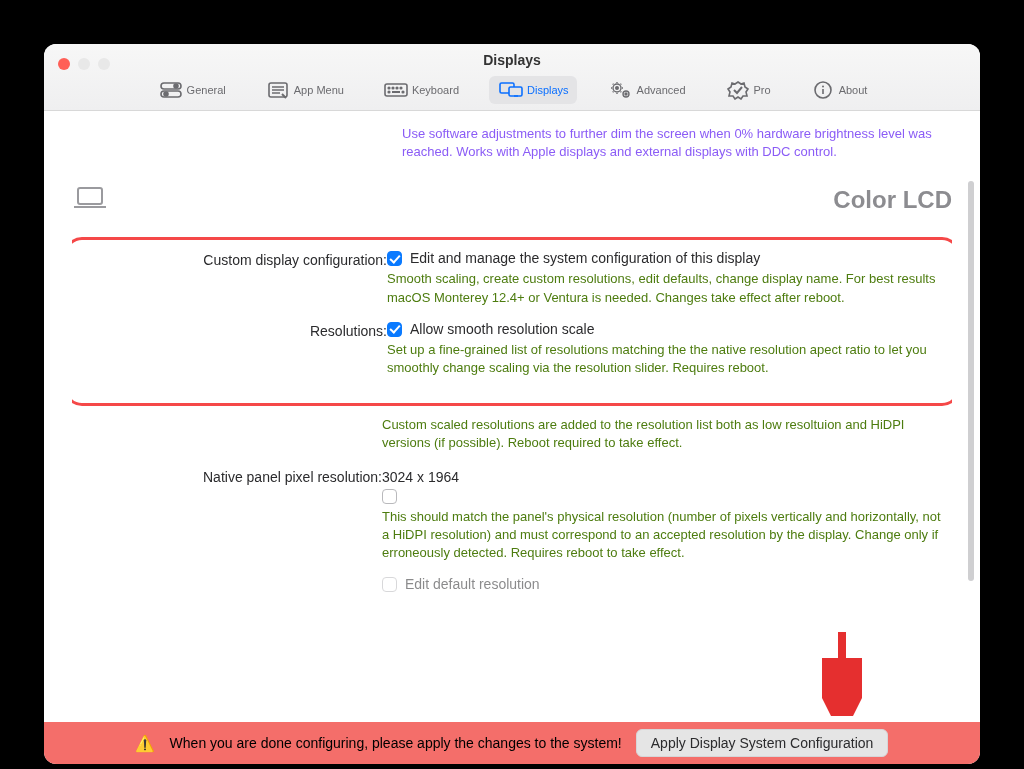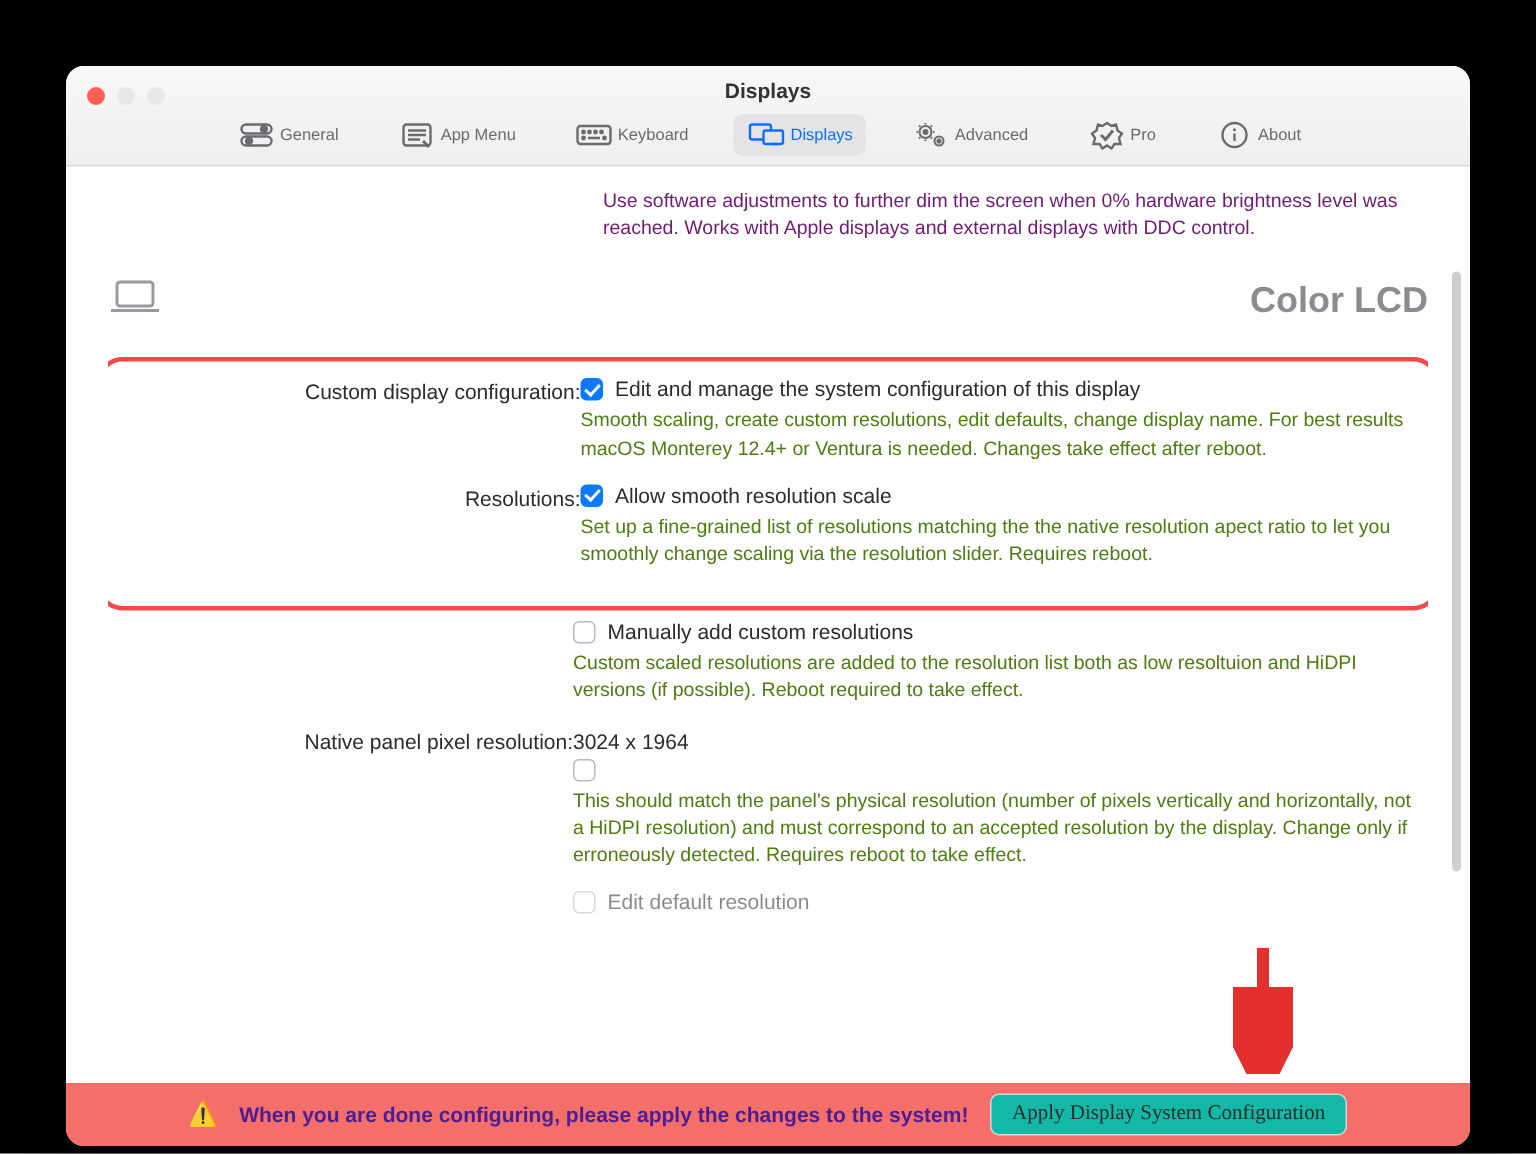--- a/index.html
+++ b/index.html
@@ -87,21 +87,21 @@
     top: 70px;
     width: 6px;
     height: 400px;
     background: #cfcfd1;
     border-radius: 3px;
   }
 
   .intro {
     margin-left: 330px;
     font-size: 13px;
-    color: #701a75;
+    color: #8b5cf6;
     line-height: 1.4;
     margin-bottom: 24px;
   }
 
   .display-heading {
     text-align: center;
     display: flex;
     align-items: center;
     justify-content: space-between;
     gap: 14px;
@@ -185,32 +185,31 @@
     align-items: center;
     justify-content: center;
     gap: 14px;
     padding: 0 18px;
   }
   .foot .warn-icon {
     color: #ffd24a;
     font-size: 16px;
   }
   .foot .msg {
-    color: #4c1d95;
-    font-size: 14px;
-    font-weight: bold;
+    color: #000000;
+    font-size: 14px;
   }
   .foot button {
-    background: #14b8a6;
+    background: #e5e5e5;
     border: 1px solid #d6d6d8;
     border-radius: 6px;
     padding: 5px 14px;
     font-size: 14px;
     color: #2b2b2d;
-    font-family: Liberation Serif, serif;
+    font-family: Liberation Sans, sans-serif;
   }
 
   .arrow-annot {
     position: absolute;
     right: 118px;
     bottom: 48px;
     pointer-events: none;
   }
 </style>
 </head>
@@ -354,24 +353,20 @@
             </div>
             <div class="desc">Set up a fine-grained list of resolutions matching the the native resolution apect ratio to let you smoothly change scaling via the resolution slider. Requires reboot.</div>
           </div>
         </div>
 
       </div>
 
       <div class="row">
         <div class="label"></div>
         <div class="value">
-          <div class="checkline">
-            <span class="check"></span>
-            <span>Manually add custom resolutions</span>
-          </div>
           <div class="desc">Custom scaled resolutions are added to the resolution list both as low resoltuion and HiDPI versions (if possible). Reboot required to take effect.</div>
         </div>
       </div>
 
       <div class="row">
         <div class="label">Native panel pixel resolution:</div>
         <div class="value plain-value">3024 x 1964</div>
       </div>
 
       <div class="row">

